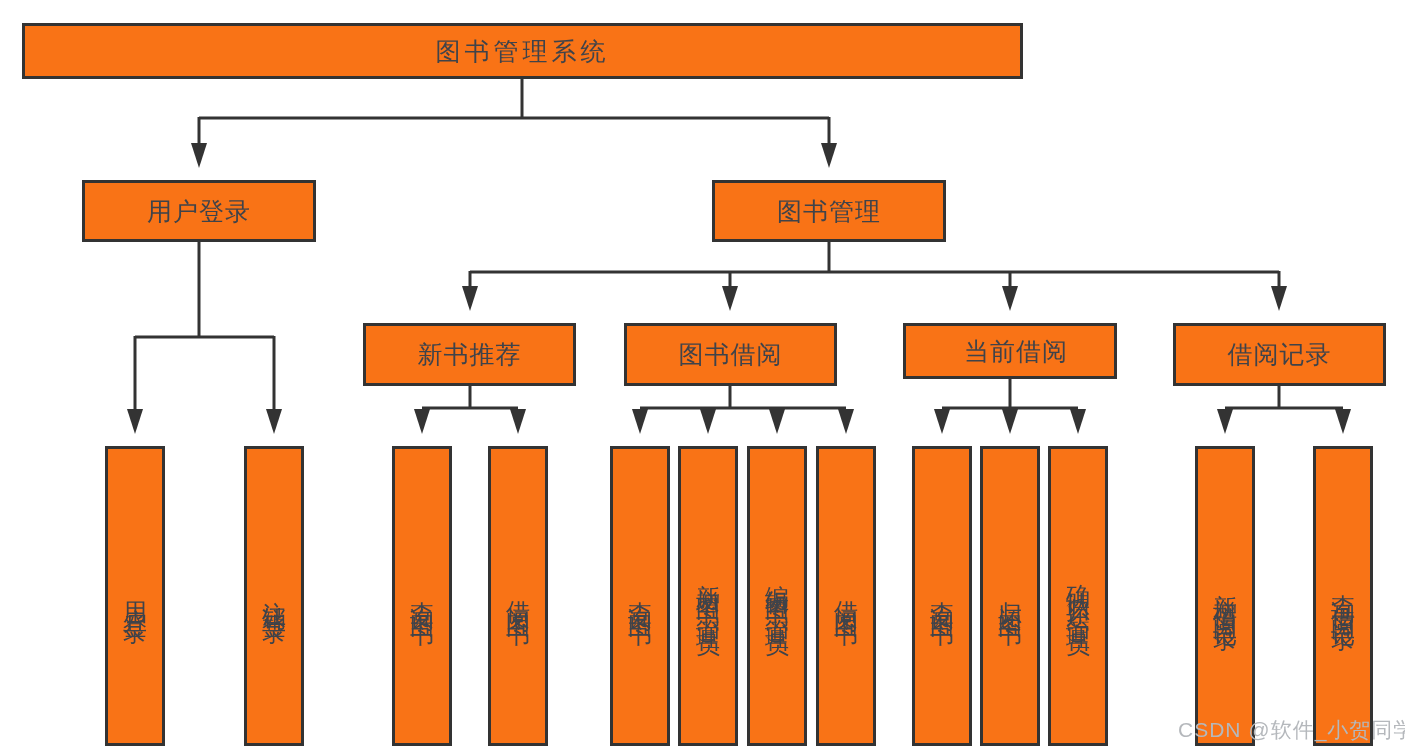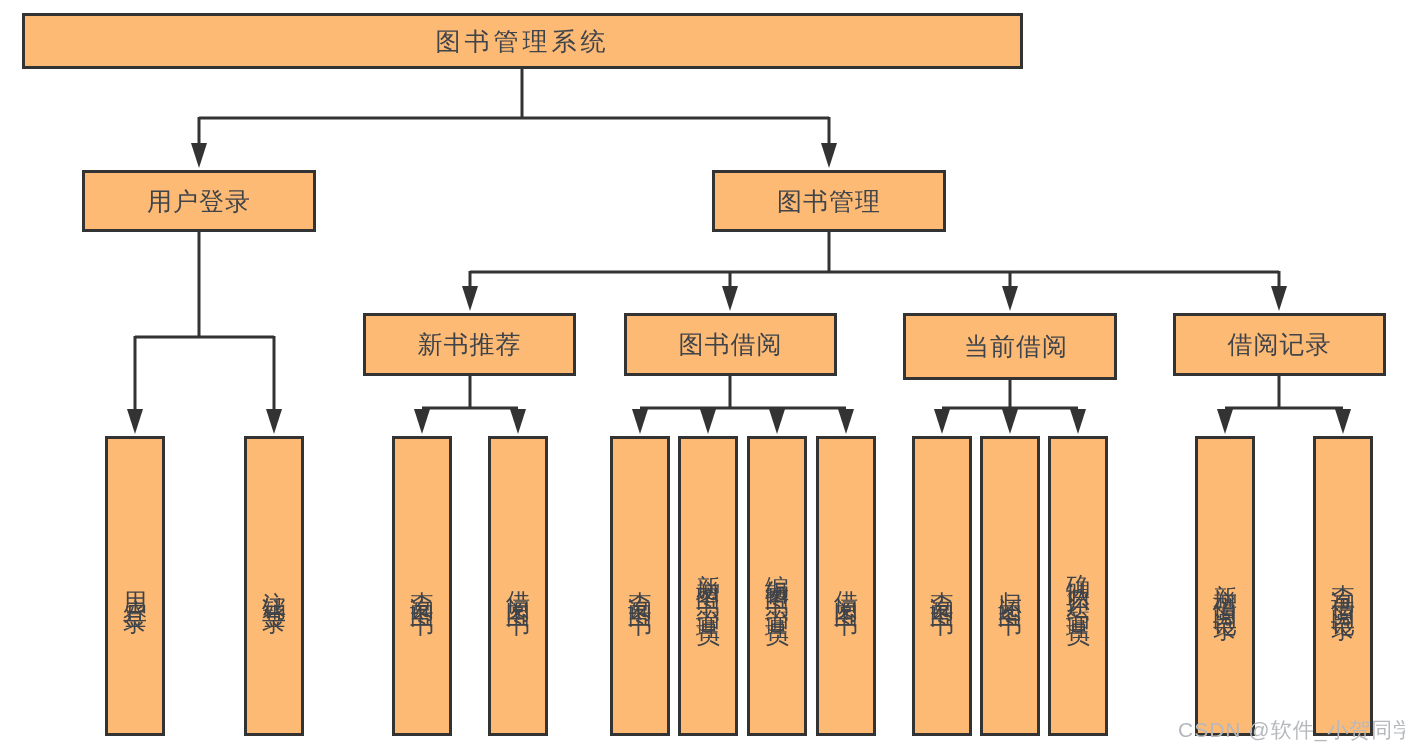--- a/index.html
+++ b/index.html
@@ -13,26 +13,27 @@
   }
   .connectors {
     position: absolute;
     left: 0; top: 0;
     width: 1405px; height: 747px;
   }
   .node {
     position: absolute;
     box-sizing: border-box;
     border: 3px solid #333333;
-    background: #fdba74;
+    background: #f97316;
     color: #3f434a;
     display: flex;
     align-items: center;
     justify-content: center;
     text-align: center;
+    margin-top: 10px;
   }
   .root-node  { font-size: 25px; letter-spacing: 4px; }
   .h-node    { font-size: 25px; letter-spacing: 1px; }
   .leaf      { }
   .vtext {
     writing-mode: vertical-rl;
     text-orientation: mixed;
     font-size: 24px;
     letter-spacing: 7px;
     line-height: 1;
@@ -111,21 +112,21 @@
     </g>
   </svg>
 
   <div class="node root-node" style="left:22px; top:13px; width:1001px; height:56px;">图书管理系统</div>
 
   <div class="node h-node" style="left:82px; top:170px; width:234px; height:62px;">用户登录</div>
   <div class="node h-node" style="left:712px; top:170px; width:234px; height:62px;font-family:Liberation Mono, monospace;">图书管理</div>
 
   <div class="node h-node" style="left:363px; top:313px; width:213px; height:63px;">新书推荐</div>
   <div class="node h-node" style="left:624px; top:313px; width:213px; height:63px;">图书借阅</div>
-  <div class="node h-node" style="left:903px; top:313px; width:214px; height:67px;padding-left:12px;">当前借阅</div>
+  <div class="node h-node" style="left:903px; top:313px; width:214px; height:56px;padding-left:12px;">当前借阅</div>
   <div class="node h-node" style="left:1173px; top:313px; width:213px; height:63px;font-family:Liberation Mono, monospace;">借阅记录</div>
 
   <div class="node leaf" style="left:105px; top:436px; width:60px; height:300px;">
     <span class="vtext">用户登录</span>
   </div>
   <div class="node leaf" style="left:244px; top:436px; width:60px; height:300px;">
     <span class="vtext">注销登录</span>
   </div>
 
   <div class="node leaf" style="left:392px; top:436px; width:60px; height:300px;">

